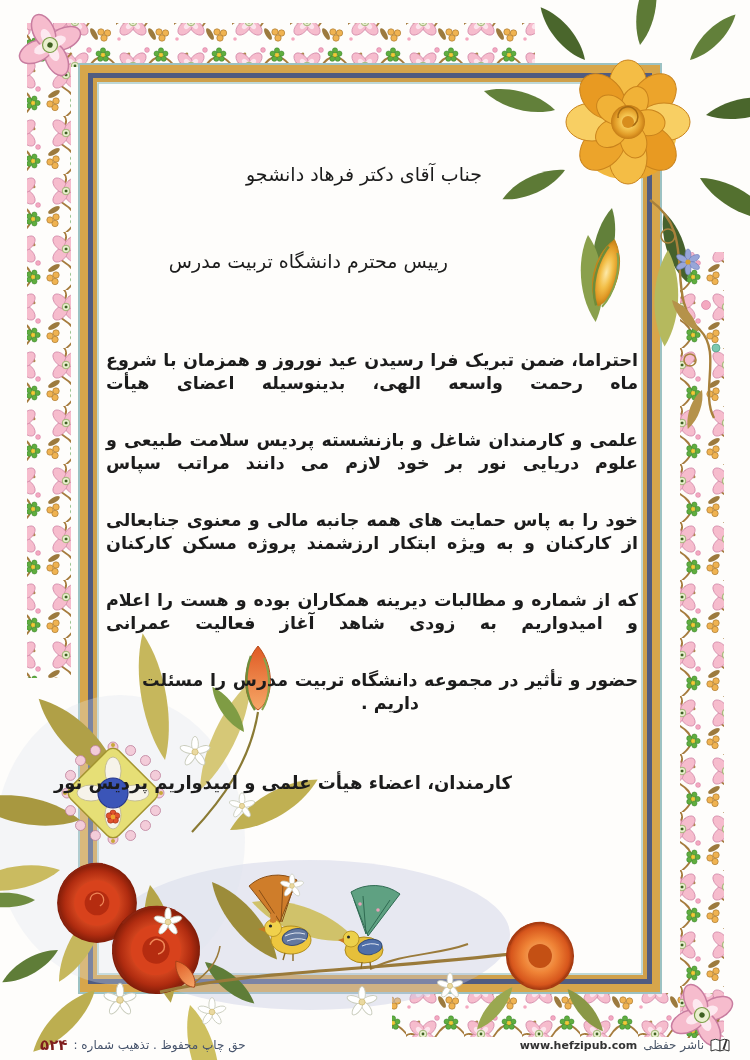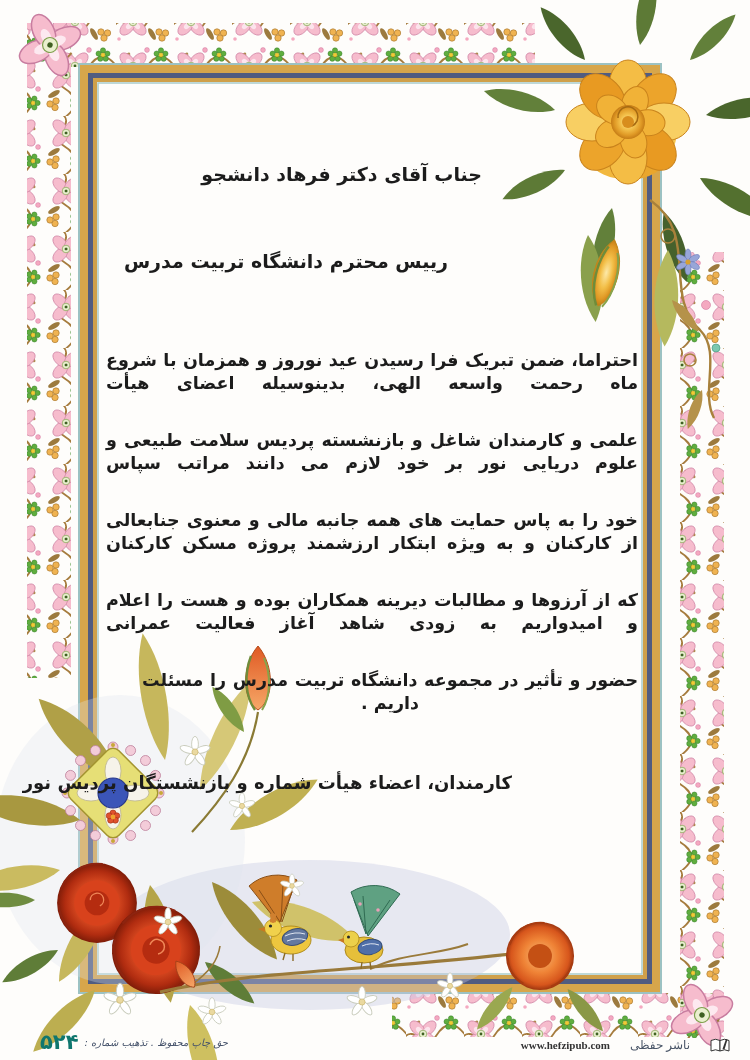--- a/index.html
+++ b/index.html
@@ -1,36 +1,36 @@
 <!DOCTYPE html>
 <html lang="fa"><head>
 <meta charset="utf-8">
 <style>
   html,body{margin:0;padding:0;background:#ffffff;}
   body{width:750px;height:1060px;overflow:hidden;position:relative;
        font-family:"DejaVu Sans",sans-serif;}
   .page{position:absolute;inset:0;background:#fefdfb;}
   svg.deco{position:absolute;left:0;top:0;}
   .content{position:absolute;inset:0;direction:rtl;color:#1c1c1c;}
-  .hline{position:absolute;white-space:nowrap;font-weight:bold;font-size:19px;}
+  .hline{position:absolute;white-space:nowrap;font-weight:normal;font-size:19px;}
   .h1{top:163px;right:268px;}
   .h2{top:250px;right:302px;}
   .h3{top:294px;right:327px;font-size:17px;}
   .bodytext{position:absolute;top:349px;right:112px;left:106px;}
   .bline{direction:rtl;text-align:justify;text-align-last:justify;
          font-weight:bold;font-size:17.5px;line-height:23px;margin-bottom:34px;}
   .bline.last{text-align-last:center;padding-left:36px;}
   .signature{position:absolute;top:772px;right:238px;left:158px;text-align:center;
              white-space:nowrap;font-weight:bold;font-size:18px;}
   .footer-left{position:absolute;left:40px;bottom:6px;direction:rtl;display:flex;
                align-items:center;gap:6px;color:#46536b;}
-  .footer-left .copy{font-size:10px;letter-spacing:-0.2px;font-style:italic;}
-  .footer-left .num{font-size:21px;font-weight:bold;color:#0f766e;}
+  .footer-left .copy{font-size:12px;letter-spacing:-0.2px;}
+  .footer-left .num{font-size:15px;font-weight:bold;color:#7f1d1d;}
   .footer-right{position:absolute;right:20px;bottom:7px;display:flex;align-items:center;
-                gap:20px;direction:ltr;color:#2b2b2b;font-family:Liberation Serif, serif;}
+                gap:6px;direction:ltr;color:#2b2b2b;}
   .footer-right .url{font-size:11px;font-weight:bold;color:#333;}
   .footer-right .pub{font-size:12px;color:#4a5668;}
 </style>
 </head>
 <body>
 
 <div class="page">
 
 <svg class="deco" width="750" height="1060" viewBox="0 0 750 1060" aria-hidden="true">
   <defs>
@@ -388,25 +388,25 @@
 </svg>
 
 <div class="content">
   <div class="hline h1">جناب آقای دکتر فرهاد دانشجو</div>
   <div class="hline h2">رییس محترم دانشگاه تربیت مدرس</div>
 
   <div class="bodytext">
     <div class="bline">احتراما، ضمن تبریک فرا رسیدن عید نوروز و همزمان با شروع ماه رحمت واسعه الهی، بدینوسیله اعضای هیأت</div>
     <div class="bline">علمی و کارمندان شاغل و بازنشسته پردیس سلامت طبیعی و علوم دریایی نور بر خود لازم می دانند مراتب سپاس</div>
     <div class="bline">خود را به پاس حمایت های همه جانبه مالی و معنوی جنابعالی از کارکنان و به ویژه ابتکار ارزشمند پروژه مسکن کارکنان</div>
-    <div class="bline">که از آرزوها و مطالبات دیرینه همکاران بوده و هست را اعلام و امیدواریم به زودی شاهد آغاز فعالیت عمرانی</div>
+    <div class="bline">که از شماره و مطالبات دیرینه همکاران بوده و هست را اعلام و امیدواریم به زودی شاهد آغاز فعالیت عمرانی</div>
     <div class="bline last">حضور و تأثیر در مجموعه دانشگاه تربیت مدرس را مسئلت داریم .</div>
   </div>
 
-  <div class="signature">کارمندان، اعضاء هیأت شماره و بازنشستگان پردیس نور</div>
+  <div class="signature">کارمندان، اعضاء هیأت علمی و امیدواریم پردیس نور</div>
 </div>
 
 <div class="footer-left">
   <span class="copy">حق چاپ محفوظ . تذهیب شماره :</span>
   <span class="num">۵۲۴</span>
 </div>
 
 <div class="footer-right">
   <span class="url">www.hefzipub.com</span>
   <span class="pub">ناشر حفظی</span>

